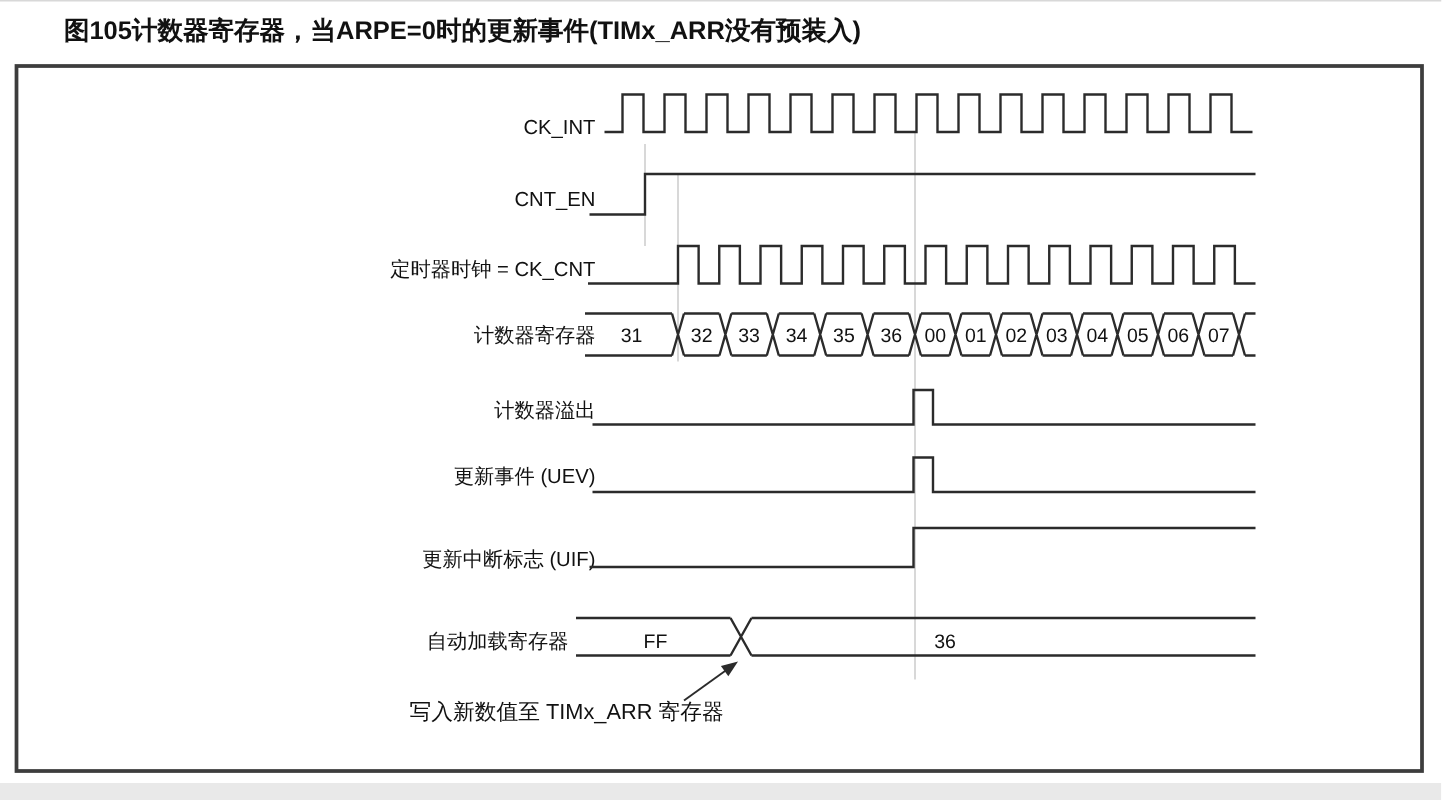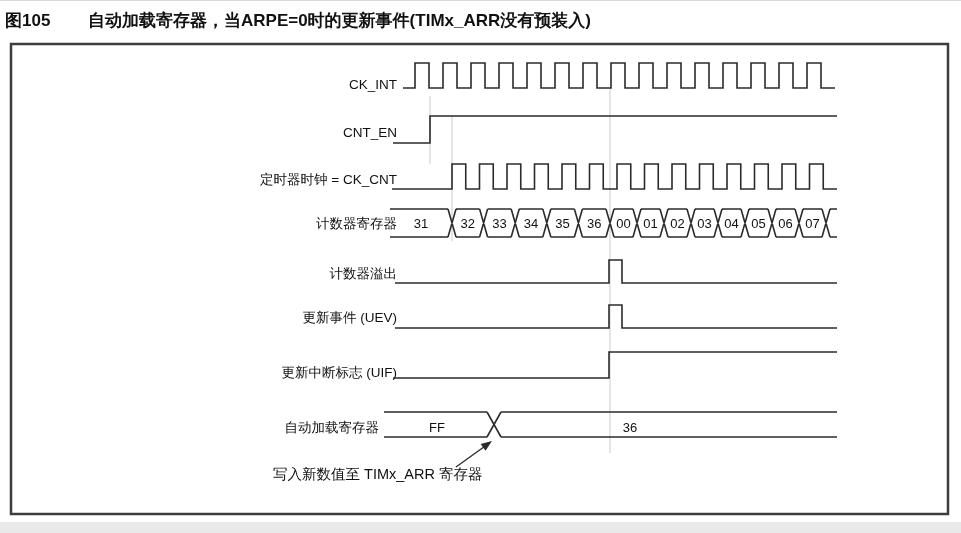--- a/index.html
+++ b/index.html
@@ -9,34 +9,34 @@
     background:#fff;
     font-family:"Liberation Sans","DejaVu Sans",sans-serif;
     overflow:hidden;
     border-top:1px solid #d8d8d8;
   }
   .fig-title{
     position:absolute;left:5px;top:8px;width:950px;
     font-size:17px;font-weight:bold;color:#111;
     white-space:nowrap;
   }
-  .fig-title .fig-no{display:inline-block;min-width:83px;}
+  .fig-title .fig-no{display:inline-block;min-width:83px;text-align:right;}
   .diagram-svg{position:absolute;left:0;top:0;}
   .bottom-band{
     position:absolute;left:0;top:521px;width:961px;height:12px;
     background:#e9e9e9;
   }
 </style>
 </head>
 <body>
 
 <div class="page">
 
   <div class="fig-title">
-    <span class="fig-no">图105</span><span>自动加载寄存器，当ARPE=0时的更新事件(TIMx_ARR没有预装入)</span>
+    <span class="fig-no">图105</span><span>计数器寄存器，当ARPE=0时的更新事件(TIMx_ARR没有预装入)</span>
   </div>
 
   <svg class="diagram-svg" id="diagram" width="961" height="533" viewBox="0 0 961 533">
       <rect x="11" y="43" width="937" height="470" fill="none" stroke="#3d3d3d" stroke-width="2.5"></rect>
       <line x1="430" y1="95" x2="430" y2="163" stroke="#d4d4d4" stroke-width="1.2"></line>
       <line x1="452" y1="115" x2="452" y2="240" stroke="#d4d4d4" stroke-width="1.2"></line>
       <line x1="610" y1="87" x2="610" y2="452" stroke="#d4d4d4" stroke-width="1.2"></line>
       <g>
         <text x="397" y="88" text-anchor="end" font-size="13.5" fill="#111111" font-family="&quot;Liberation Sans&quot;,&quot;DejaVu Sans&quot;,sans-serif">CK_INT</text>
         <path d="M 403 87 L 415 87 L 415 62 L 429 62 L 429 87 L 443 87 L 443 62 L 457 62 L 457 87 L 471 87 L 471 62 L 485 62 L 485 87 L 499 87 L 499 62 L 513 62 L 513 87 L 527 87 L 527 62 L 541 62 L 541 87 L 555 87 L 555 62 L 569 62 L 569 87 L 583 87 L 583 62 L 597 62 L 597 87 L 611 87 L 611 62 L 625 62 L 625 87 L 639 87 L 639 62 L 653 62 L 653 87 L 667 87 L 667 62 L 681 62 L 681 87 L 695 87 L 695 62 L 709 62 L 709 87 L 723 87 L 723 62 L 737 62 L 737 87 L 751 87 L 751 62 L 765 62 L 765 87 L 779 87 L 779 62 L 793 62 L 793 87 L 807 87 L 807 62 L 821 62 L 821 87 L 835 87" fill="none" stroke="#2b2b2b" stroke-width="1.6" stroke-linejoin="miter"></path>

